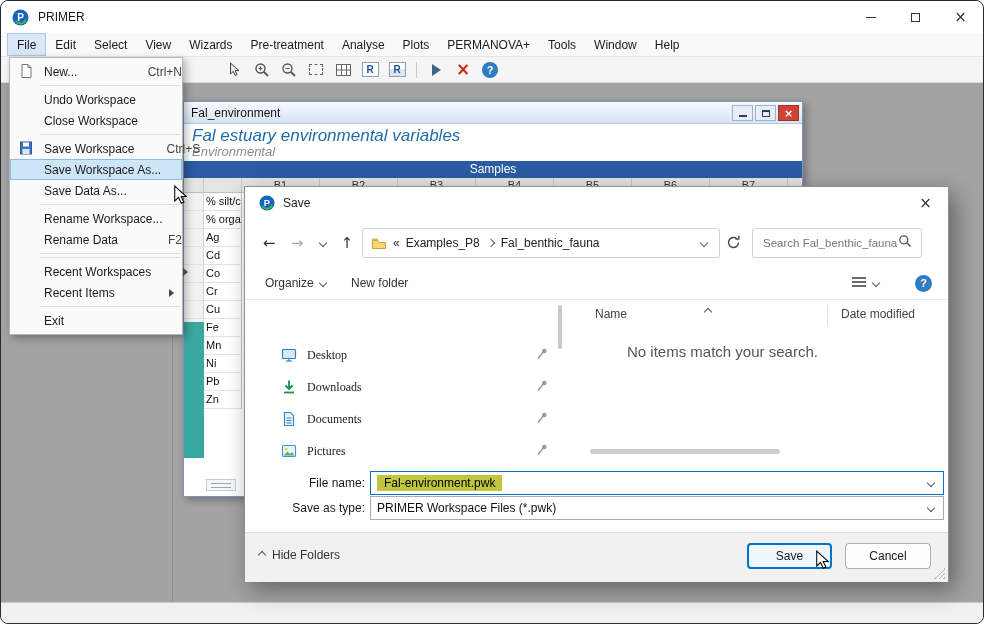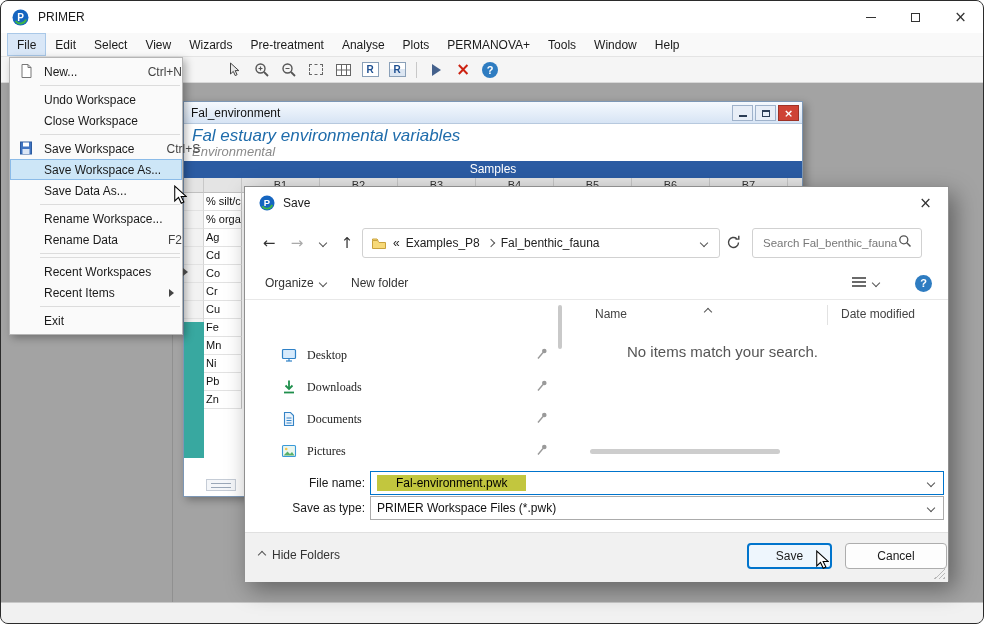--- a/index.html
+++ b/index.html
@@ -99,27 +99,27 @@
   .col-sort{position:absolute;left:460px;top:114px;}
   .col-date{position:absolute;left:596px;top:120px;font-size:12px;color:#444;}
   .col-vsep{position:absolute;left:582px;top:118px;width:1px;height:20px;background:#e2e2e2;}
   .empty-msg{position:absolute;left:382px;top:156px;width:240px;text-align:left;font-size:15px;color:#555;}
   .hscroll{position:absolute;left:345px;top:262px;width:190px;height:5px;background:#cdcdcd;border-radius:3px;}
   .fld-label{position:absolute;left:20px;width:100px;text-align:right;font-size:12px;color:#1a1a1a;}
   .combo{position:absolute;left:125px;width:574px;height:24px;background:#fff;display:flex;align-items:center;}
   .combo.fname{border:1px solid #0074cc;}
   .combo.ftype{border:1px solid #ababab;}
   .combo .val{font-size:12px;color:#111;margin-left:6px;white-space:nowrap;}
-  .combo .sel{background:#c2c63e;color:#000;padding:1px 19px;}
+  .combo .sel{background:#c2c63e;color:#000;padding:1px 7px;}
   .combo .cchev{margin-left:auto;margin-right:9px;}
   .dlg-bottom{position:absolute;left:0;top:345px;right:0;height:50px;background:#f1f1f1;border-top:1px solid #e0e0e0;}
   .hidefolders{position:absolute;left:14px;top:15px;display:flex;align-items:center;gap:7px;font-size:12px;color:#333;}
   .btn{position:absolute;top:10px;height:26px;border-radius:4px;font-size:12px;color:#1a1a1a;display:flex;align-items:center;justify-content:center;}
   .btn.save{left:502px;width:85px;background:#eef6fd;border:2px solid #0074cc;}
-  .btn.cancel{left:600px;width:102px;background:#fdfdfd;border:1px solid #adadad;}
+  .btn.cancel{left:600px;width:86px;background:#fdfdfd;border:1px solid #adadad;}
   .grip{position:absolute;right:3px;bottom:3px;width:11px;height:11px;background:
     linear-gradient(135deg,transparent 50%,#b9b9b9 50%,#b9b9b9 56%,transparent 56%,transparent 70%,#b9b9b9 70%,#b9b9b9 76%,transparent 76%,transparent 90%,#b9b9b9 90%);}
   .cursor{position:absolute;z-index:99;}
 </style>
 </head>
 <body>
 
 <div class="app">
 
   <div class="titlebar">

